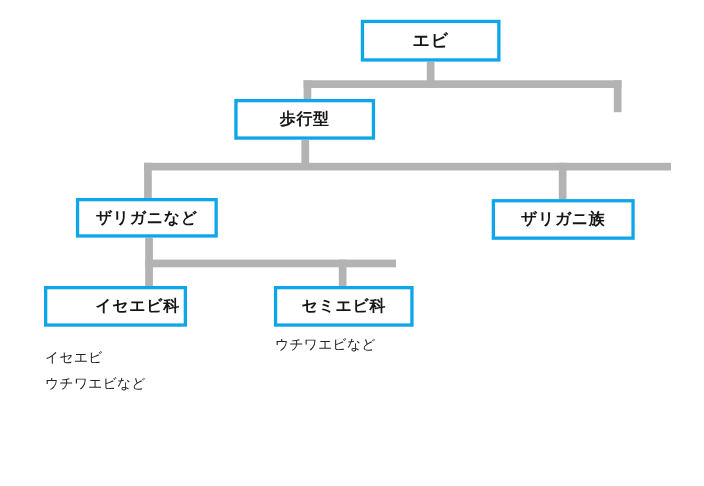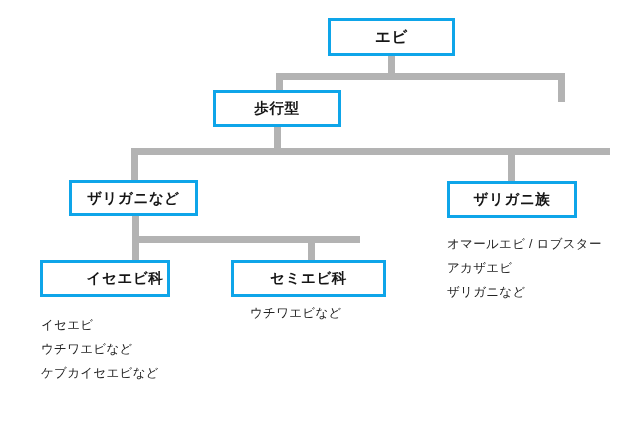--- a/index.html
+++ b/index.html
@@ -90,31 +90,25 @@
 
   <div class="node" style="left:213px; top:90px; width:128px; height:37px;">歩行型</div>
 
 
   <div class="node" style="left:69px; top:180px; width:129px; height:36px;">ザリガニなど</div>
 
   <div class="node" style="left:447px; top:181px; width:130px; height:37px;">ザリガニ族</div>
 
   <div class="node" style="left:40px; top:260px; width:130px; height:37px;padding-left:40px;">イセエビ科</div>
 
-  <div class="node" style="left:231px; top:260px; width:155px; height:37px;">セミエビ科</div>
+  <div class="node" style="left:249px; top:260px; width:127px; height:37px;">セミエビ科</div>
 
-  <div class="examples" style="left:447px; top:232px;">
-    <div>オマールエビ / ロブスター</div>
-    <div>アカザエビ</div>
-    <div>ザリガニなど</div>
-  </div>
 
   <div class="examples" style="left:41px; top:313px;">
     <div>イセエビ</div>
     <div>ウチワエビなど</div>
-    <div>ケブカイセエビなど</div>
   </div>
 
   <div class="examples" style="left:250px; top:301px;">
     <div>ウチワエビなど</div>
   </div>
 
 </div>
 
 </body></html>

